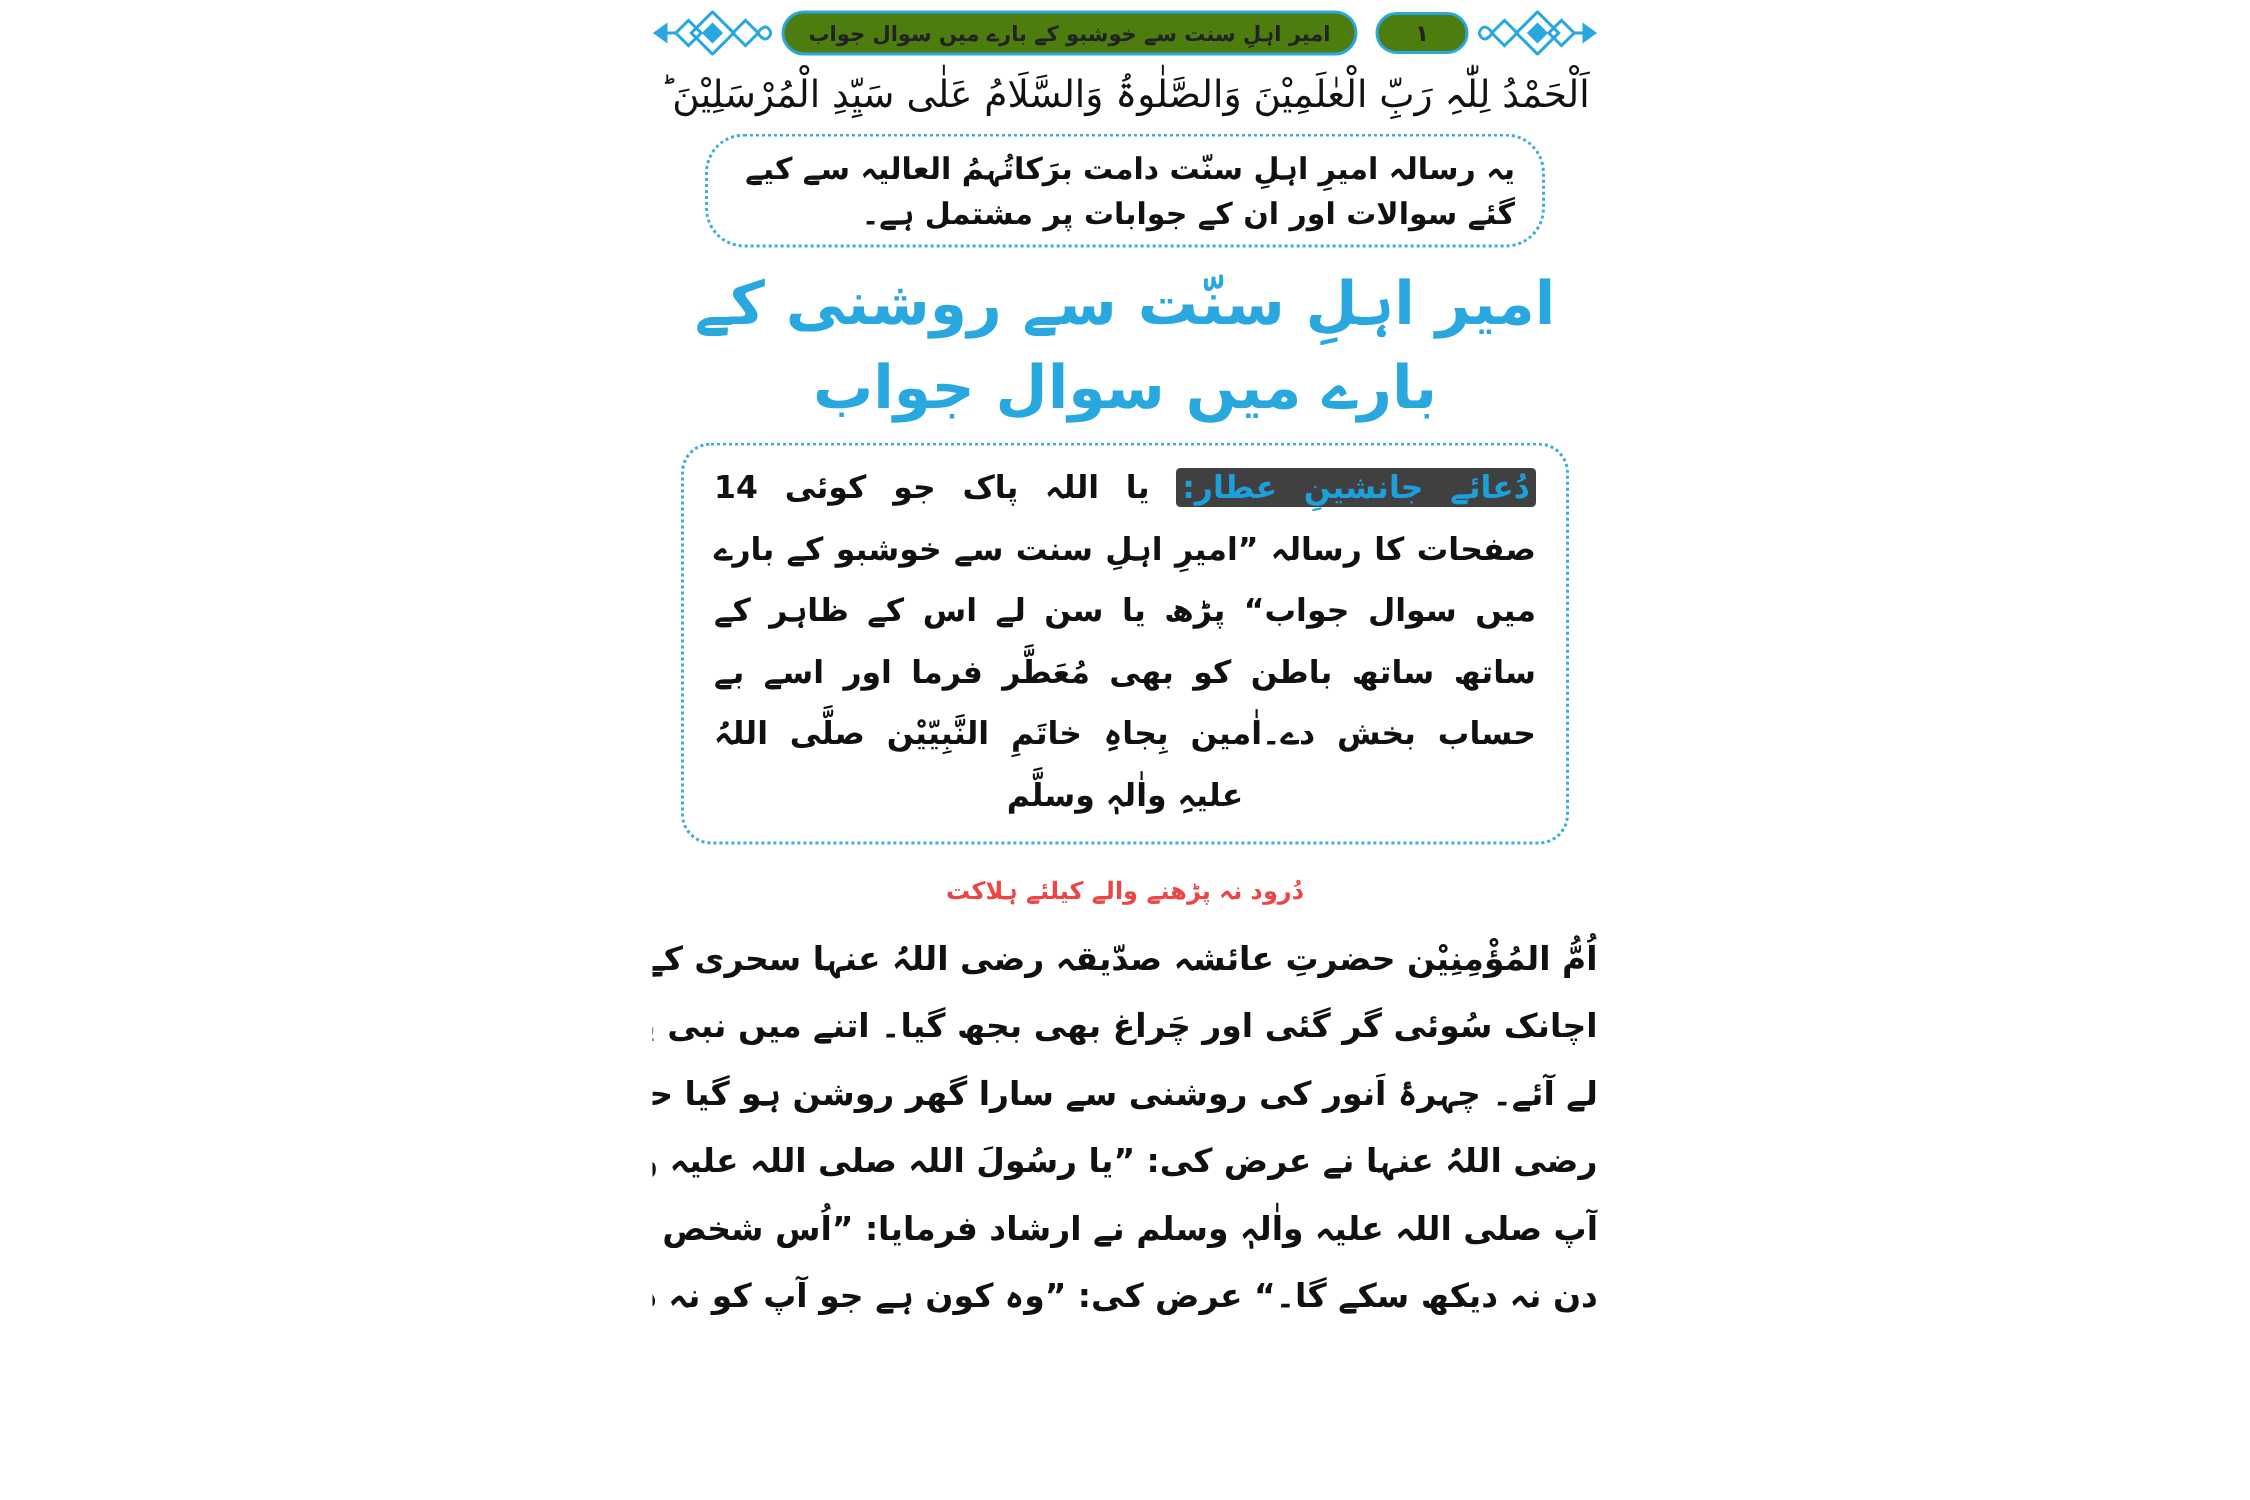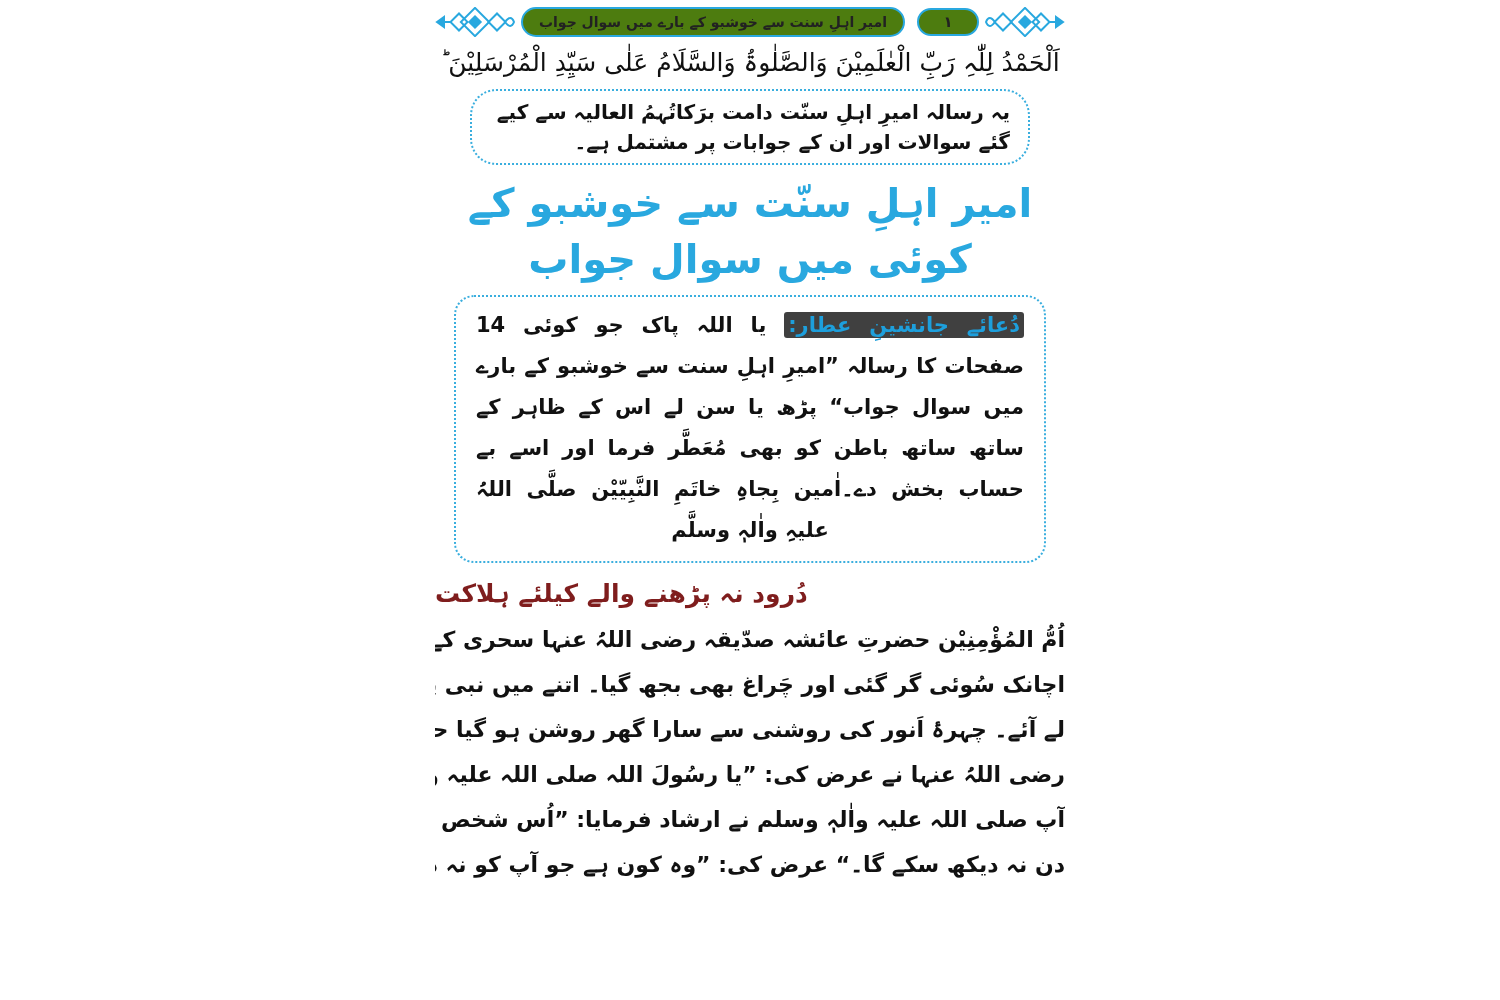--- a/index.html
+++ b/index.html
@@ -37,21 +37,21 @@
   }
   .dua-label{
     color:#1d9fdc;background:#404040;padding:1px 4px;border-radius:3px;
   }
   
   .main-title{
     color:#29a8df;text-align:center;font-size:40px;font-weight:700;
     margin:10px 0 0;line-height:56px;
   }
   .section-heading{
-    color:#7f1d1d;text-align:left;font-size:25px;font-weight:700;
+    color:#ef4444;text-align:center;font-size:16px;font-weight:700;
     margin:12px 0 4px;line-height:38px;
   }
   
   .body-text{margin-top:2px;}
   .body-line{
     font-size:22px;font-weight:700;line-height:45px;height:45px;
     text-align:justify;text-align-last:justify;white-space:nowrap;overflow:hidden;
   }
 </style>
 </head>
@@ -90,21 +90,21 @@
       </g>
     </svg>
   </div>
 
   <div class="arabic-line">اَلْحَمْدُ لِلّٰہِ رَبِّ الْعٰلَمِیْنَ وَالصَّلٰوۃُ وَالسَّلَامُ عَلٰی سَیِّدِ الْمُرْسَلِیْنَ ؕ</div>
 
   <div class="dotted-box intro-box">
     <span>یہ رسالہ امیرِ اہلِ سنّت دامت برَکاتُہمُ العالیہ سے کیے گئے سوالات اور ان کے جوابات پر مشتمل ہے۔</span>
   </div>
 
-  <h1 class="main-title">امیر اہلِ سنّت سے خوشبو کے کوئی میں سوال جواب</h1>
+  <h1 class="main-title">امیر اہلِ سنّت سے روشنی کے بارے میں سوال جواب</h1>
 
   <div class="dotted-box dua-box">
     <span class="dua-label">دُعائے جانشینِ عطار:</span><span> یا اللہ پاک جو کوئی 14 صفحات کا رسالہ ”امیرِ اہلِ سنت سے خوشبو کے بارے میں سوال جواب“ پڑھ یا سن لے اس کے ظاہر کے ساتھ ساتھ باطن کو بھی مُعَطَّر فرما اور اسے بے حساب بخش دے۔اٰمین بِجاہِ خاتَمِ النَّبِیّیْن صلَّی اللہُ علیہِ واٰلہٖ وسلَّم</span>
   </div>
 
   <h2 class="section-heading">دُرود نہ پڑھنے والے کیلئے ہلاکت</h2>
 
   <div class="body-text">
     <div class="body-line">اُمُّ المُؤْمِنِیْن حضرتِ عائشہ صدّیقہ رضی اللہُ عنہا سحری کے وقت کچھ سی رہی تھیں کہ</div>
     <div class="body-line">اچانک سُوئی گر گئی اور چَراغ بھی بجھ گیا۔ اتنے میں نبی پاک صلی اللہ علیہ واٰلہٖ وسلم تشریف</div>

